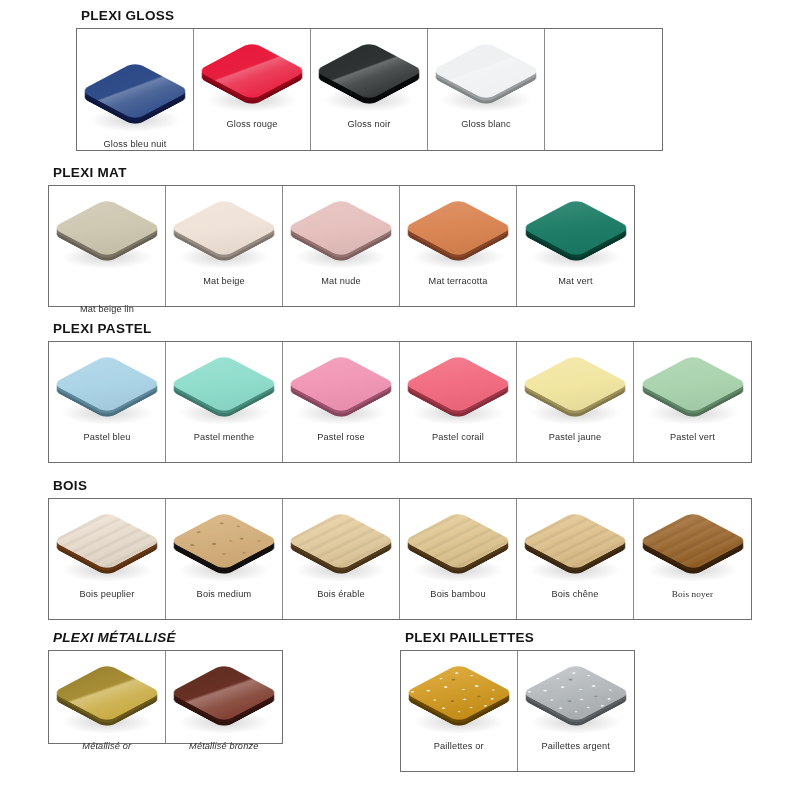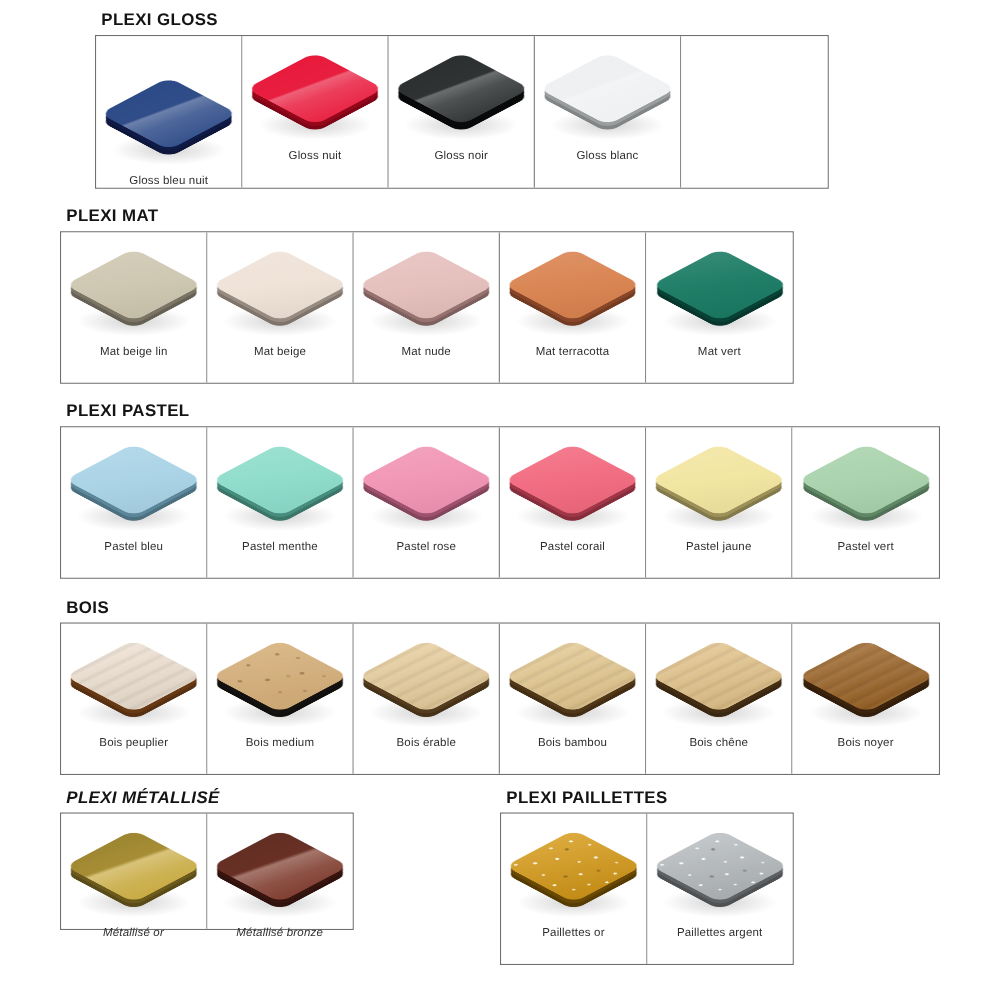--- a/index.html
+++ b/index.html
@@ -247,21 +247,21 @@
               <div class="shadow"></div>
               <div class="tile">
                 <div class="edge" style="background: rgb(196, 10, 36);"></div>
                 <div class="edge2" style="background: rgb(196, 10, 36);"></div>
                 <div class="face" style="background: rgb(232, 26, 60);">
                   <div class="gloss-overlay"></div>
                 </div>
               </div>
             </div>
           </div>
-          <div class="cell-label">Gloss nuit</div>
+          <div class="cell-label">Gloss rouge</div>
         </div>
         <div class="cell" style="width: 20%;">
           <div class="swatch-area">
             <div class="tile-wrap">
               <div class="shadow"></div>
               <div class="tile">
                 <div class="edge" style="background: rgb(11, 13, 14);"></div>
                 <div class="edge2" style="background: rgb(11, 13, 14);"></div>
                 <div class="face" style="background: rgb(43, 47, 48);">
                   <div class="gloss-overlay"></div>
@@ -289,21 +289,21 @@
         <div class="cell empty" style="width: 20%;">
           <div class="swatch-area"></div>
           <div class="cell-label"></div>
         </div>
       </div>
   </div>
 
   <div class="section" style="left:48px; top:165px; width:587px;">
     <div class="section-title">PLEXI MAT</div>
     <div class="grid" style="height:122px;">
-        <div class="cell" style="width: 20%;">
+        <div class="cell" style="width: 20%; gap: 28px;">
           <div class="swatch-area">
             <div class="tile-wrap">
               <div class="shadow"></div>
               <div class="tile">
                 <div class="edge" style="background: rgb(164, 157, 136);"></div>
                 <div class="edge2" style="background: rgb(164, 157, 136);"></div>
                 <div class="face" style="background: rgb(205, 198, 176);">
                   <div class="mat-overlay"></div>
                 </div>
               </div>
@@ -541,21 +541,21 @@
                 <div class="edge" style="background: rgb(90, 63, 29);"></div>
                 <div class="edge2" style="background: rgb(90, 63, 29);"></div>
                 <div class="face" style="background: rgb(226, 194, 137);">
                   <div class="wood-overlay"></div>
                 </div>
               </div>
             </div>
           </div>
           <div class="cell-label">Bois chêne</div>
         </div>
-        <div class="cell" style="width: 16.6667%;">
+        <div class="cell" style="width: 16.6667%; font-family: Liberation Serif, serif;">
           <div class="swatch-area">
             <div class="tile-wrap">
               <div class="shadow"></div>
               <div class="tile">
                 <div class="edge" style="background: rgb(79, 48, 18);"></div>
                 <div class="edge2" style="background: rgb(79, 48, 18);"></div>
                 <div class="face" style="background: rgb(154, 99, 38);">
                   <div class="wood-overlay"></div>
                 </div>
               </div>

